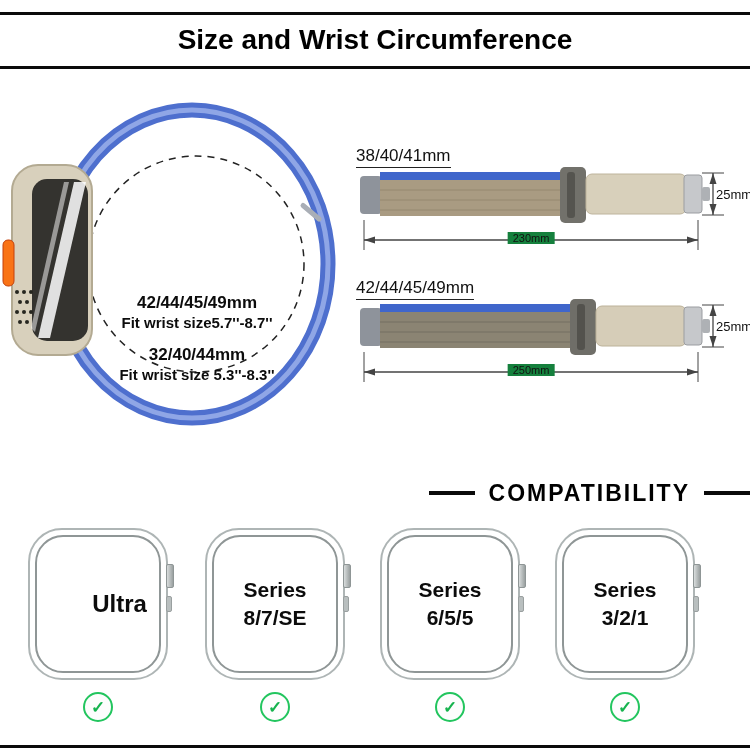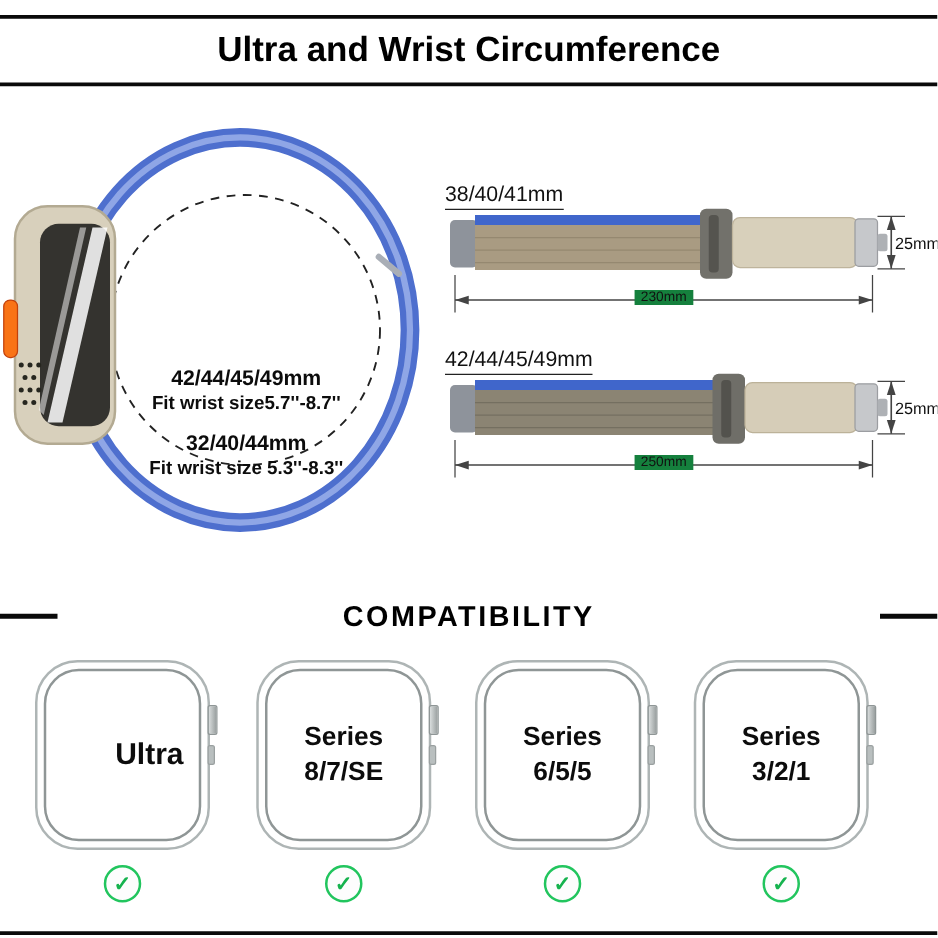--- a/index.html
+++ b/index.html
@@ -29,21 +29,21 @@
   }
   .band-svg { position:absolute; width:400px; height:104px; }
   .dim-label {
     position:absolute; font-size:11px; color:#111; background:#15803d;
     padding:0 5px; transform:translateX(-50%);
   }
   .dim-side { position:absolute; font-size:13px; color:#111; }
   
   .compat-head {
     position:absolute; top:478px; left:0; width:750px; height:30px;
-    display:flex; align-items:center; justify-content:space-between; 
+    display:flex; align-items:center; justify-content:flex-end; gap:14px;
   }
   .compat-head .dash { width:46px; height:4px; background:#0a0a0a; }
   .compat-title { font-size:23px; font-weight:bold; letter-spacing:2px; color:#000; }
   .watch-card { position:absolute; top:528px; width:140px; }
   .watch-body {
     position:relative; width:140px; height:152px; background:#fff;
     border:2px solid #aeb5b5; border-radius:34px;
   }
   .watch-inner {
     position:absolute; inset:5px; border:2px solid #8f9696; border-radius:28px;
@@ -66,21 +66,21 @@
     border-radius:50%; display:flex; align-items:center; justify-content:center;
     color:#16b34e; font-size:17px; font-weight:bold; background:#fdfdfd;
   }
 </style>
 </head>
 <body>
 
 <div id="page">
 
   <div class="hr" style="top:12px"></div>
-  <div class="title">Ultra and Wrist Circumference</div>
+  <div class="title">Size and Wrist Circumference</div>
   <div class="hr" style="top:66px"></div>
 
   <div class="illus">
     <svg width="350" height="380" viewBox="0 0 350 380">
 
       <g>
         <ellipse cx="192" cy="184" rx="136" ry="154" fill="none" stroke="#4e6fce" stroke-width="15"></ellipse>
         <ellipse cx="192" cy="184" rx="136" ry="154" fill="none" stroke="#8fa6e6" stroke-width="5"></ellipse>
       </g>
 

